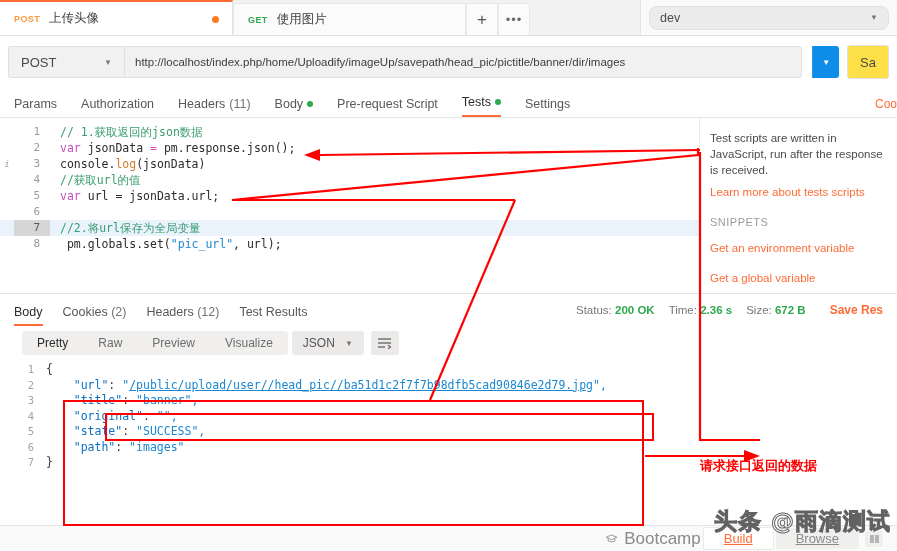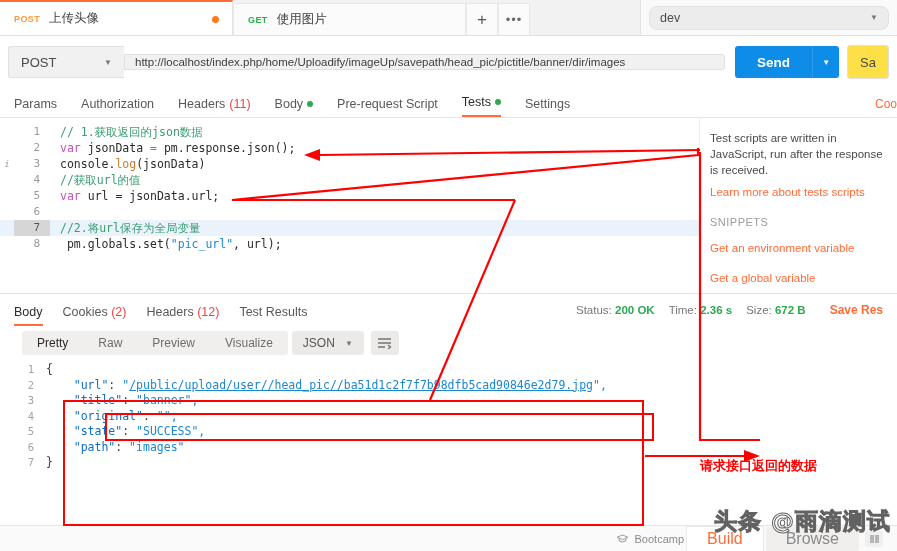--- a/index.html
+++ b/index.html
@@ -68,21 +68,21 @@
   .urlbar{
     height:52px;display:flex;align-items:center;padding:0 8px;
     background:#ffffff;box-sizing:border-box;
   }
   .method-box{
     width:116px;height:32px;background:#f1f1f1;border:1px solid #e0e0e0;border-right:none;
     border-radius:3px 0 0 3px;display:flex;align-items:center;justify-content:space-between;
     padding:0 12px;box-sizing:border-box;font-size:13px;color:#4a4a4a;
   }
   .url-input{
-    flex:1;height:16px;background:#f1f1f1;border:1px solid #e0e0e0;
+    flex:1;height:32px;background:#f1f1f1;border:1px solid #e0e0e0;
     border-radius:0 3px 3px 0;display:flex;align-items:center;padding:0 10px;
     box-sizing:border-box;font-size:11.5px;color:#3d3d3d;overflow:hidden;white-space:nowrap;
   }
   .send-group{display:flex;margin-left:10px;}
   .send-btn{
     background:#0d8ce8;color:#fff;font-weight:bold;font-size:13.5px;
     height:32px;padding:0 22px;display:flex;align-items:center;
     border-radius:3px 0 0 3px;
   }
   .send-caret{
@@ -98,21 +98,21 @@
   
   .reqtabs{
     height:30px;display:flex;align-items:flex-end;padding:0 14px;
     border-bottom:1px solid #e6e6e6;box-sizing:border-box;position:relative;
   }
   .rtab{
     font-size:12.5px;color:#585858;margin-right:24px;padding-bottom:6px;
     display:flex;align-items:center;gap:4px;position:relative;
   }
   .rtab.active{color:#2b2b2b;border-bottom:2px solid #ff6c37;}
-  .cnt{color:#ef4444;}
+  .cnt{color:#737373;}
   .gdot{width:6px;height:6px;border-radius:50%;background:#2fa84f;display:inline-block;}
   .cookies-link{
     position:absolute;right:0;bottom:6px;color:#ff6c37;font-size:12px;
     white-space:nowrap;
   }
 
   
   .editor-wrap{display:flex;height:175px;}
   .editor{
     flex:1;position:relative;background:#ffffff;overflow:hidden;
@@ -187,23 +187,23 @@
   .j-pun{color:#3b3b3b;}
   .j-url{color:#1b87d1;text-decoration:underline;}
 
   
   .footer{
     position:absolute;left:0;right:0;bottom:0;height:26px;background:#fafafa;
     border-top:1px solid #e6e6e6;display:flex;align-items:center;
     padding:0 14px;box-sizing:border-box;
   }
   .foot-right{margin-left:auto;display:flex;align-items:center;gap:2px;}
-  .foot-item{font-size:11px;color:#8a8a8a;display:flex;align-items:center;gap:6px;}
+  .foot-item{font-size:17px;color:#8a8a8a;display:flex;align-items:center;gap:6px;}
   .foot-btn{
-    font-size:16px;padding:3px 20px;border-radius:2px;
+    font-size:13px;padding:3px 20px;border-radius:2px;text-decoration:underline;
   }
   .foot-btn.build{background:#ffffff;color:#ff6c37;border:1px solid #eaeaea;}
   .foot-btn.browse{background:#f0efee;color:#8a8a8a;}
   .foot-sq{
     width:18px;height:16px;background:#f0efee;margin-left:4px;border-radius:2px;
     display:flex;align-items:center;justify-content:center;gap:1px;
   }
   .sq{width:4px;height:8px;background:#b5b5b5;}
   svg.anno-layer{position:absolute;left:0;top:0;width:897px;height:551px;pointer-events:none;z-index:40;}
   .anno-text{
@@ -247,21 +247,20 @@
     </div>
   </div>
 
   <div class="urlbar">
     <div class="method-box">
       <span>POST</span>
       <span class="caret">▼</span>
     </div>
     <div class="url-input">http://localhost/index.php/home/Uploadify/imageUp/savepath/head_pic/pictitle/banner/dir/images</div>
     <div class="send-group">
-      <div class="send-btn">Send</div>
       <div class="send-caret">▼</div>
     </div>
     <div class="save-btn">Sa</div>
   </div>
 
   <div class="reqtabs">
     <div class="rtab">
       <span>Params</span>
     </div>
     <div class="rtab">

